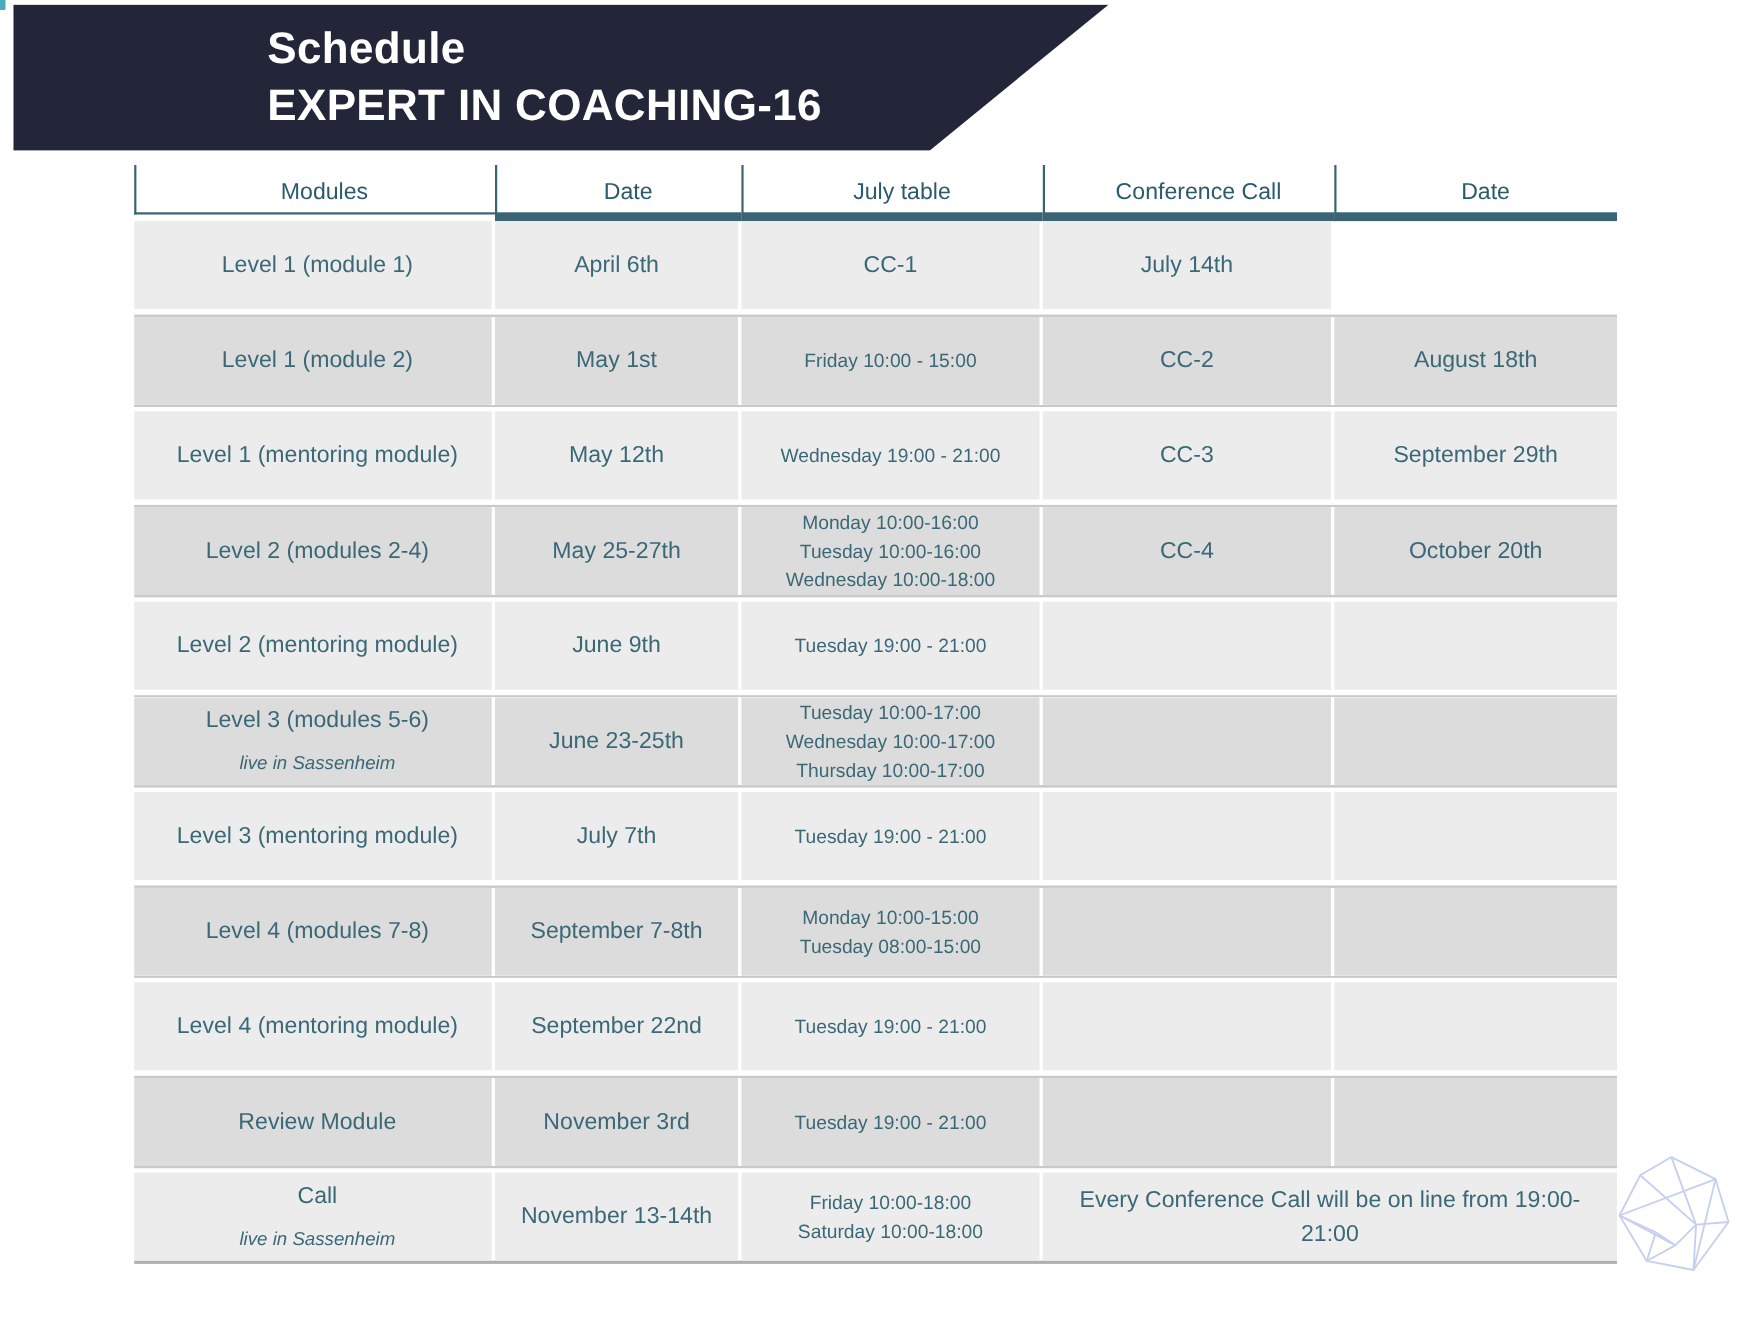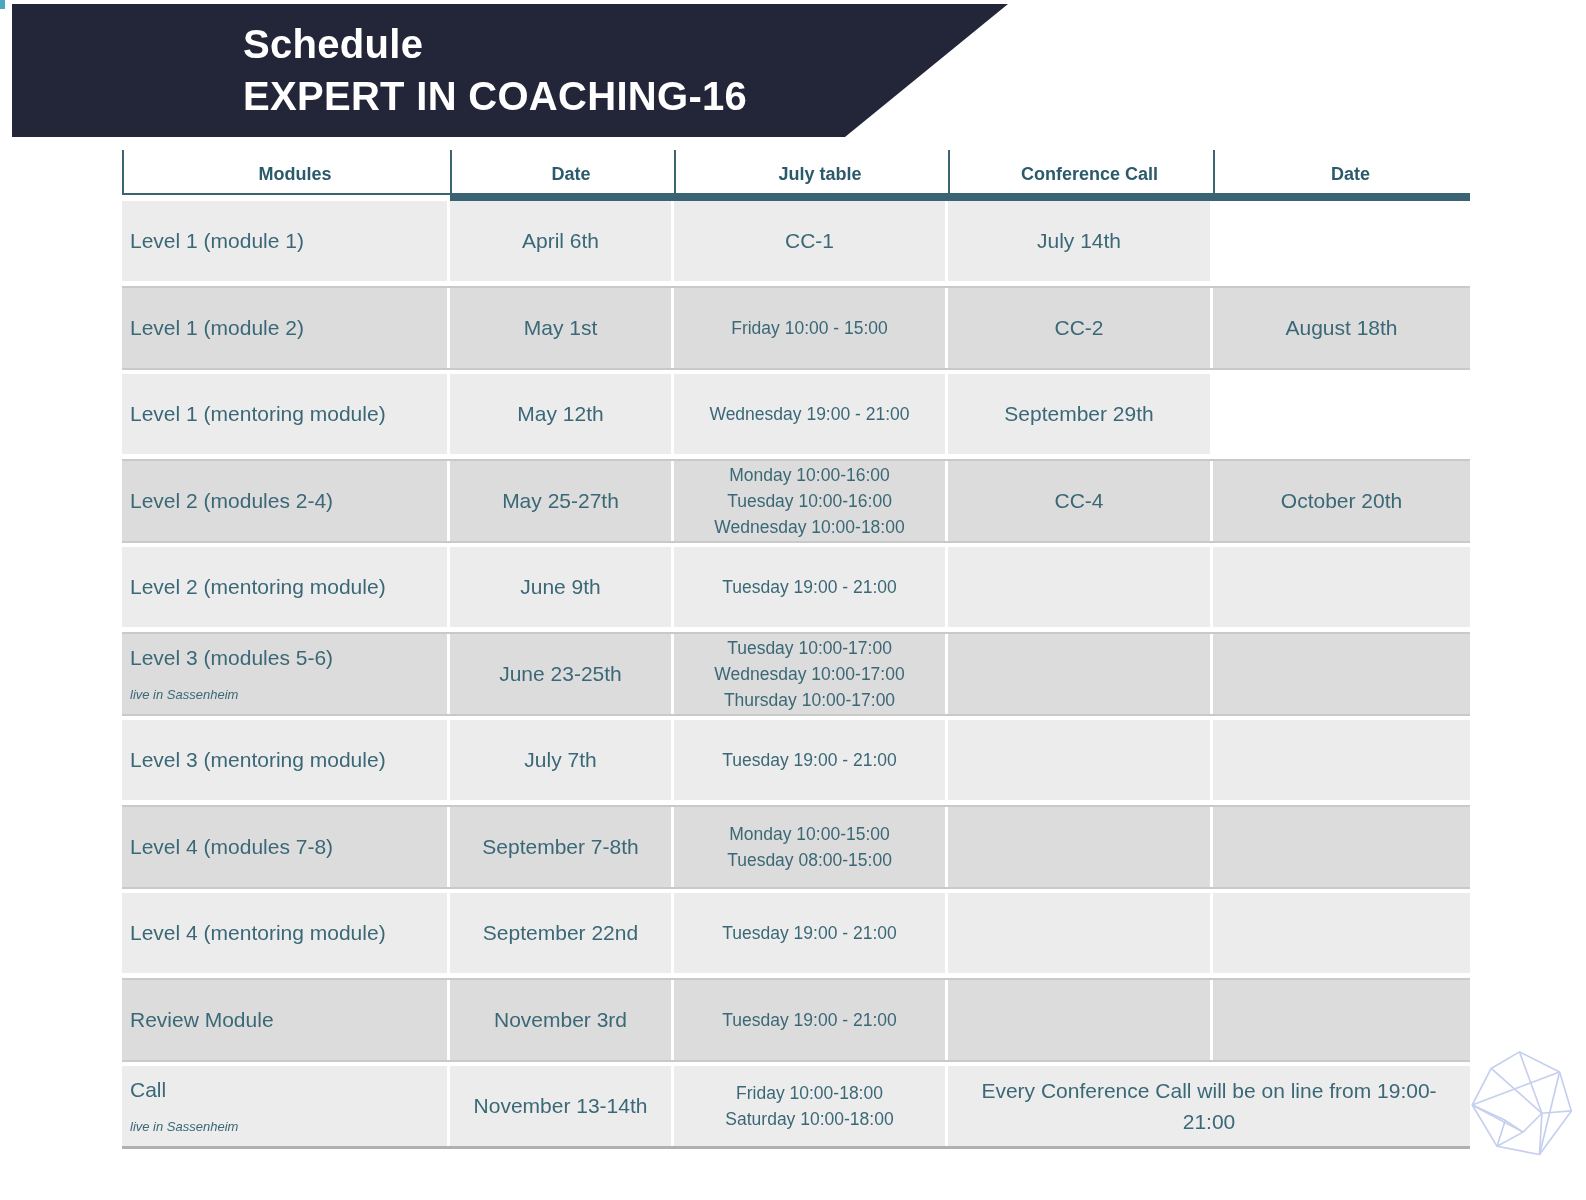--- a/index.html
+++ b/index.html
@@ -30,41 +30,41 @@
   }
   .schedule-table{position:absolute;left:122px;top:150px;width:1348px;}
   .thead{
     display:grid;grid-template-columns:328px 224px 274px 265px 257px;
     height:51px;
   }
   .hcell{
     border-left:2px solid var(--teal-bar);
     border-bottom:8px solid var(--teal-bar);
     display:flex;align-items:center;justify-content:center;
-    font-weight:bold;font-size:18px;color:var(--head-text);
+    font-weight:normal;font-size:21px;color:var(--head-text);
     padding-top:6px;background:#ffffff;padding-left:16px;
   }
   .hcell:first-child{border-bottom-width:2px;margin-bottom:6px;}
   .tbody{
     display:flex;flex-direction:column;gap:6.5px;
     border-bottom:3px solid #b0b0b0;
   }
   .row{
     display:grid;grid-template-columns:325px 221px 271px 262px 257px;
     column-gap:3px;height:80px;
   }
   .row.dark{box-shadow:0 -2px 0 #c9c9c9, 0 2px 0 #c9c9c9;}
   .cell{
     display:flex;flex-direction:column;justify-content:center;align-items:center;
     color:var(--body-text);font-size:21px;text-align:center;
   }
   .row.light .cell{background:var(--row-light);}
   .row.dark  .cell{background:var(--row-dark);}
-  .cell.module{align-items:flex-start;text-align:left;padding-left:8px;}
-  .module-note{font-style:italic;font-size:13px;margin-top:17px;}
+  .cell.module{align-items:center;text-align:left;padding-left:8px;}
+  .module-note{font-style:italic;font-size:17px;margin-top:17px;}
   .cell.timetable{font-size:17.5px;line-height:26px;}
   .cell.ccnote{grid-column:4 / 6;line-height:31px;padding:0 28px;}
   .logo{position:absolute;left:1464px;top:1046px;width:118px;height:118px;}
   .logo svg{width:100%;height:100%;}
   .logo path,.logo line,.logo polygon{
     fill:none;stroke:#c5cfee;stroke-width:1.4;stroke-linejoin:round;
   }
 </style>
 </head>
 <body>
@@ -105,20 +105,21 @@
         <div class="cell ccdate">August 18th</div>
       </div>
       <div class="row light">
         <div class="cell module">
           <div>Level 1 (mentoring module)</div>
         </div>
         <div class="cell date">May 12th</div>
         <div class="cell timetable">
           <div>Wednesday 19:00 - 21:00</div>
         </div>
+        <div class="cell cc">CC-3</div>
         <div class="cell ccdate">September 29th</div>
       </div>
       <div class="row dark">
         <div class="cell module">
           <div>Level 2 (modules 2-4)</div>
         </div>
         <div class="cell date">May 25-27th</div>
         <div class="cell timetable">
           <div>Monday 10:00-16:00</div>
           <div>Tuesday 10:00-16:00</div>

